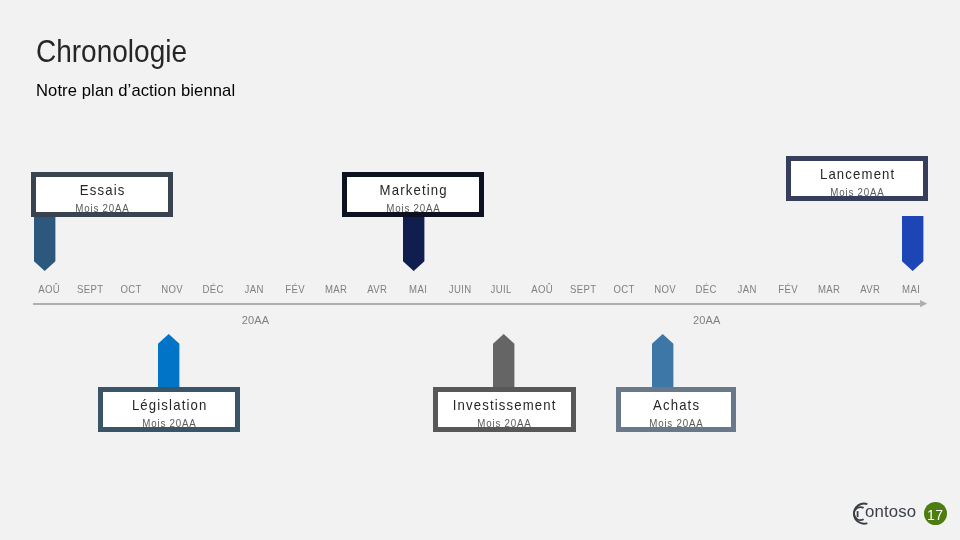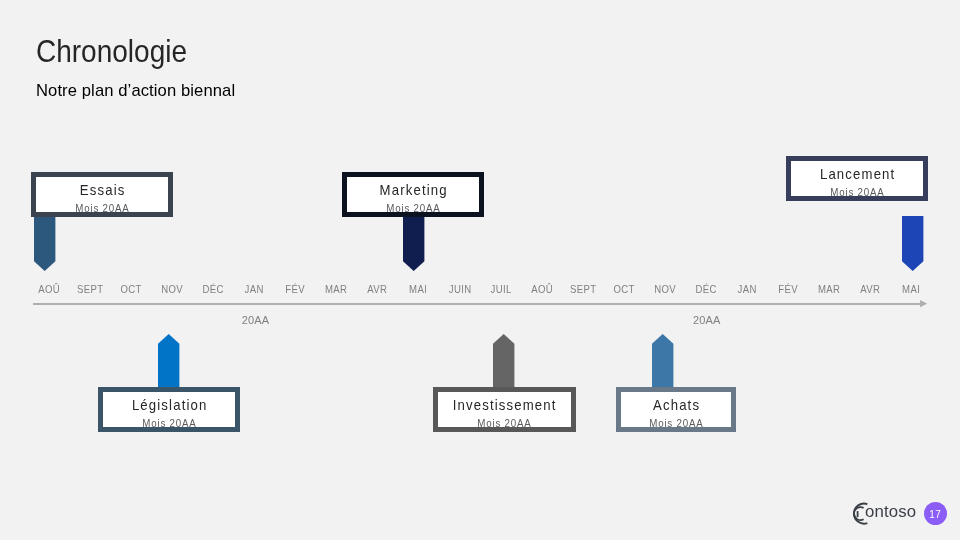--- a/index.html
+++ b/index.html
@@ -30,21 +30,21 @@
          text-indent:0.4px;text-align:center;white-space:nowrap;
          transform:translateX(-50%) scaleX(0.93);}
   .yr-lab{position:absolute;font-size:11px;line-height:1;color:#808080;letter-spacing:0.1px;
          white-space:nowrap;transform:translateX(-50%);}
 
   #contoso-logo{position:absolute;left:848px;top:500px;}
   #contoso-logo svg{position:absolute;left:0;top:0;}
   #contoso-word{position:absolute;left:17px;top:4.2px;font-size:16.8px;line-height:1;
       color:#3B3F47;letter-spacing:0.15px;}
   #page-badge{position:absolute;left:923.5px;top:502px;width:23px;height:23px;
-      border-radius:50%;background:#8b5cf6;color:#FFFFFF;font-size:10px;
+      border-radius:50%;background:#4d7c0f;color:#FFFFFF;font-size:14px;
       display:flex;align-items:center;justify-content:center;line-height:1;
       padding-top:3.4px;box-sizing:border-box;letter-spacing:0.5px;text-indent:0.5px;}
 </style>
 </head>
 <body>
 
 <div class="slide">
 
   <div id="title">Chronologie</div>
   <div id="subtitle">Notre plan d’action biennal</div>

